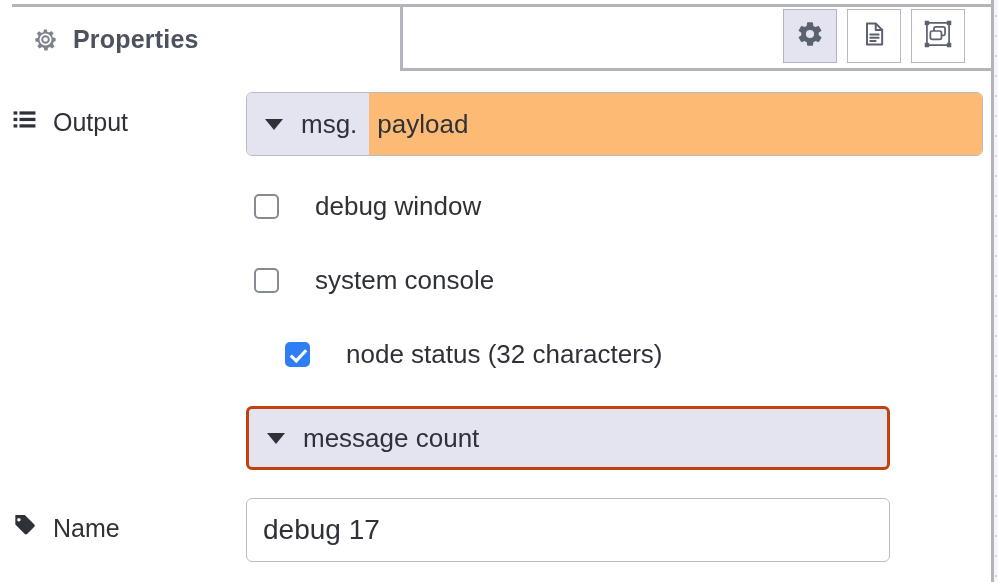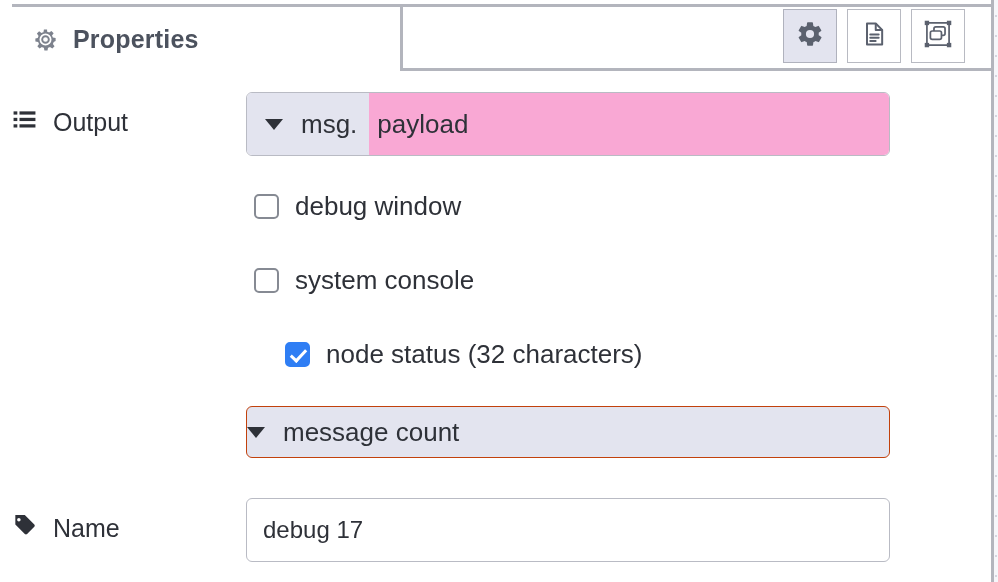--- a/index.html
+++ b/index.html
@@ -128,21 +128,21 @@
     color: #2e3138;
     height: 60px;
   }
   .row-label .lbl-text { margin-left: 16px; }
 
   
   #output-field {
     position: absolute;
     left: 234px;
     top: 92px;
-    width: 644px;
+    width: 737px;
     height: 64px;
     box-sizing: border-box;
     border: 1px solid #b9bbc4;
     border-radius: 6px;
     background: #ffffff;
     display: flex;
     align-items: stretch;
     overflow: hidden;
     cursor: text;
   }
@@ -165,30 +165,31 @@
     font-size: 26px;
     color: #2e3138;
   }
   #payload-value {
     flex: 1 1 auto;
     display: flex;
     align-items: center;
     padding-left: 8px;
     font-size: 26px;
     color: #2e3138;
-    background: #f9a8d4;
+    background: #fdba74;
   }
 
   
   .cbrow {
     position: absolute;
     left: 242px;
     display: flex;
     align-items: center;
     cursor: pointer;
+    gap: 20px;
   }
   .cbox {
     width: 25px;
     height: 25px;
     box-sizing: border-box;
     border: 2px solid #868a93;
     border-radius: 5px;
     background: #ffffff;
     flex: 0 0 auto;
     position: relative;
@@ -212,27 +213,28 @@
     color: #2e3138;
     white-space: nowrap;
   }
 
   
   #msgcount-select {
     position: absolute;
     left: 234px;
     top: 406px;
     width: 644px;
-    height: 52px;
-    box-sizing: border-box;
-    border: 1px solid #c2410c;
+    height: 64px;
+    box-sizing: border-box;
+    border: 3px solid #c2410c;
     border-radius: 6px;
     background: #e3e4ef;
     display: flex;
     align-items: center;
+    padding-left: 18px;
     cursor: pointer;
   }
   #msgcount-select .caret {
     width: 0; height: 0;
     border-left: 9px solid transparent;
     border-right: 9px solid transparent;
     border-top: 11px solid #2e3138;
     margin-right: 18px;
   }
   #msgcount-select .sel-text {
@@ -245,21 +247,21 @@
     position: absolute;
     left: 234px;
     top: 498px;
     width: 644px;
     height: 64px;
     box-sizing: border-box;
     border: 1px solid #b9bbc4;
     border-radius: 6px;
     background: #ffffff;
     font-family: "Liberation Sans", sans-serif;
-    font-size: 24px;
+    font-size: 28px;
     color: #2e3138;
     padding: 0 16px;
     outline: none;
   }
 </style>
 </head>
 <body>
 
 <div id="canvas-strip"></div>
 

